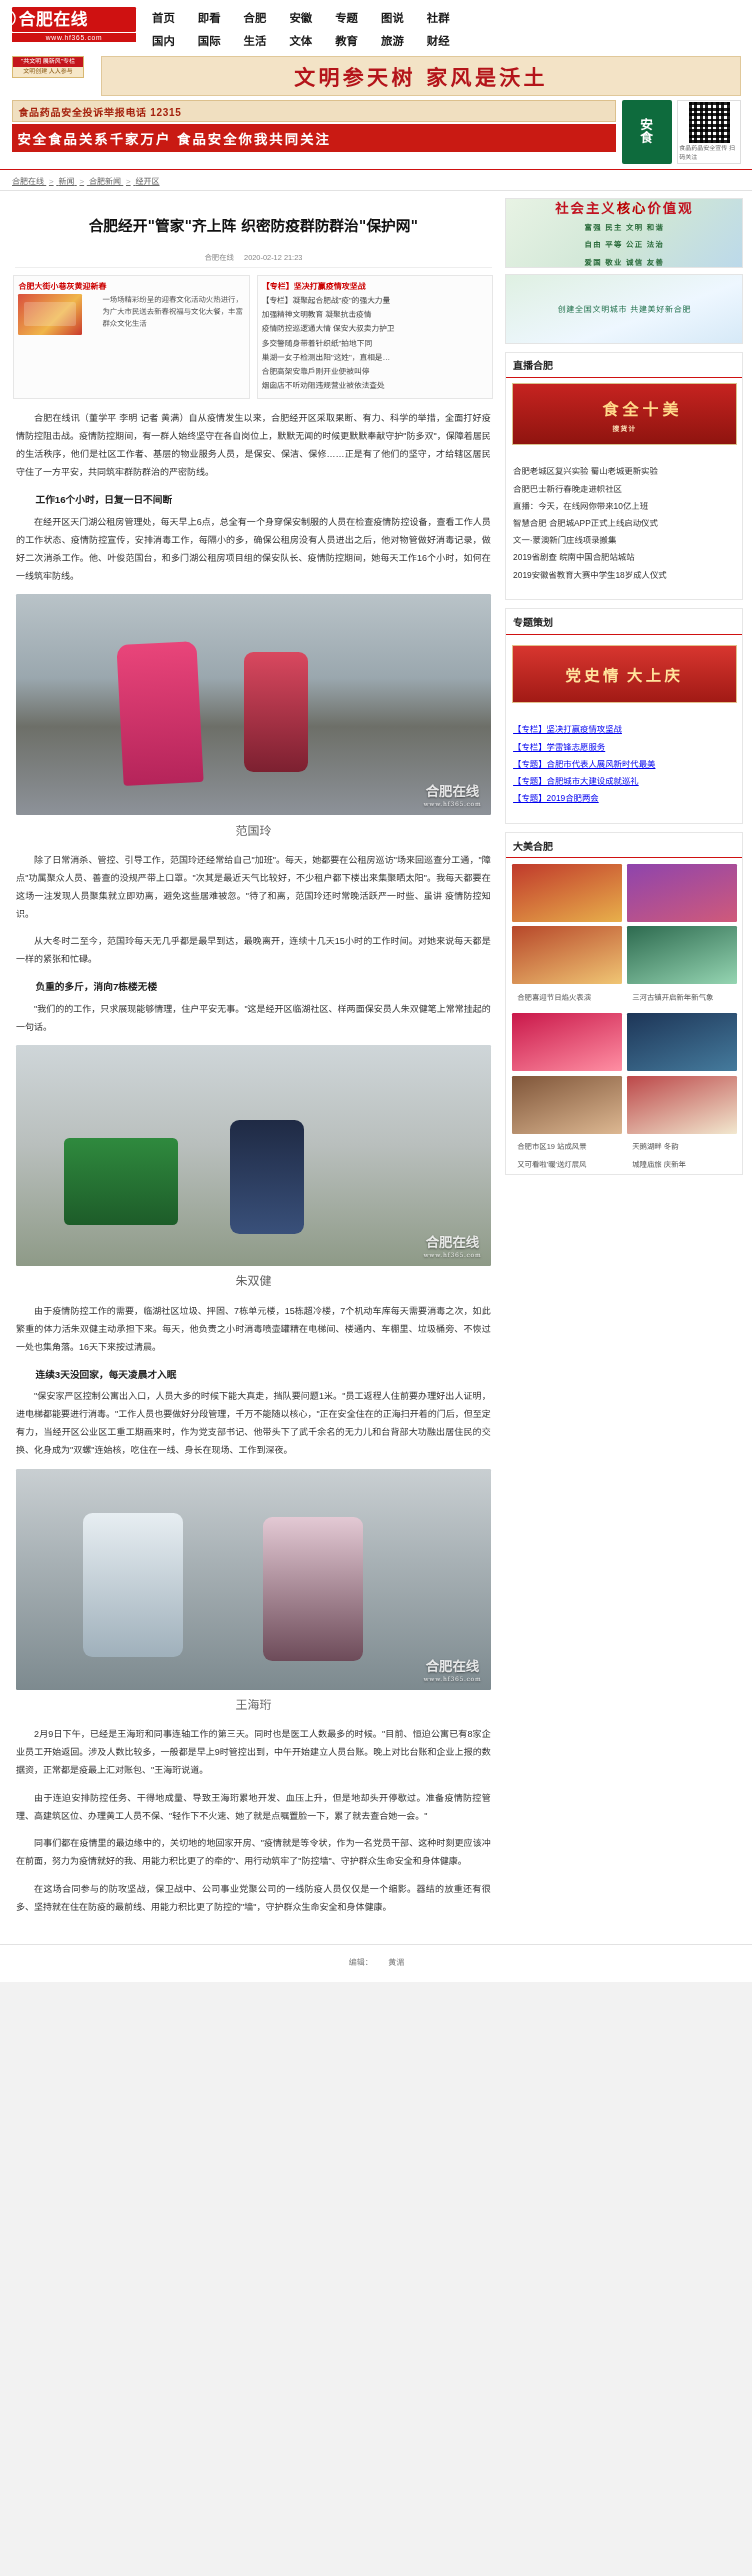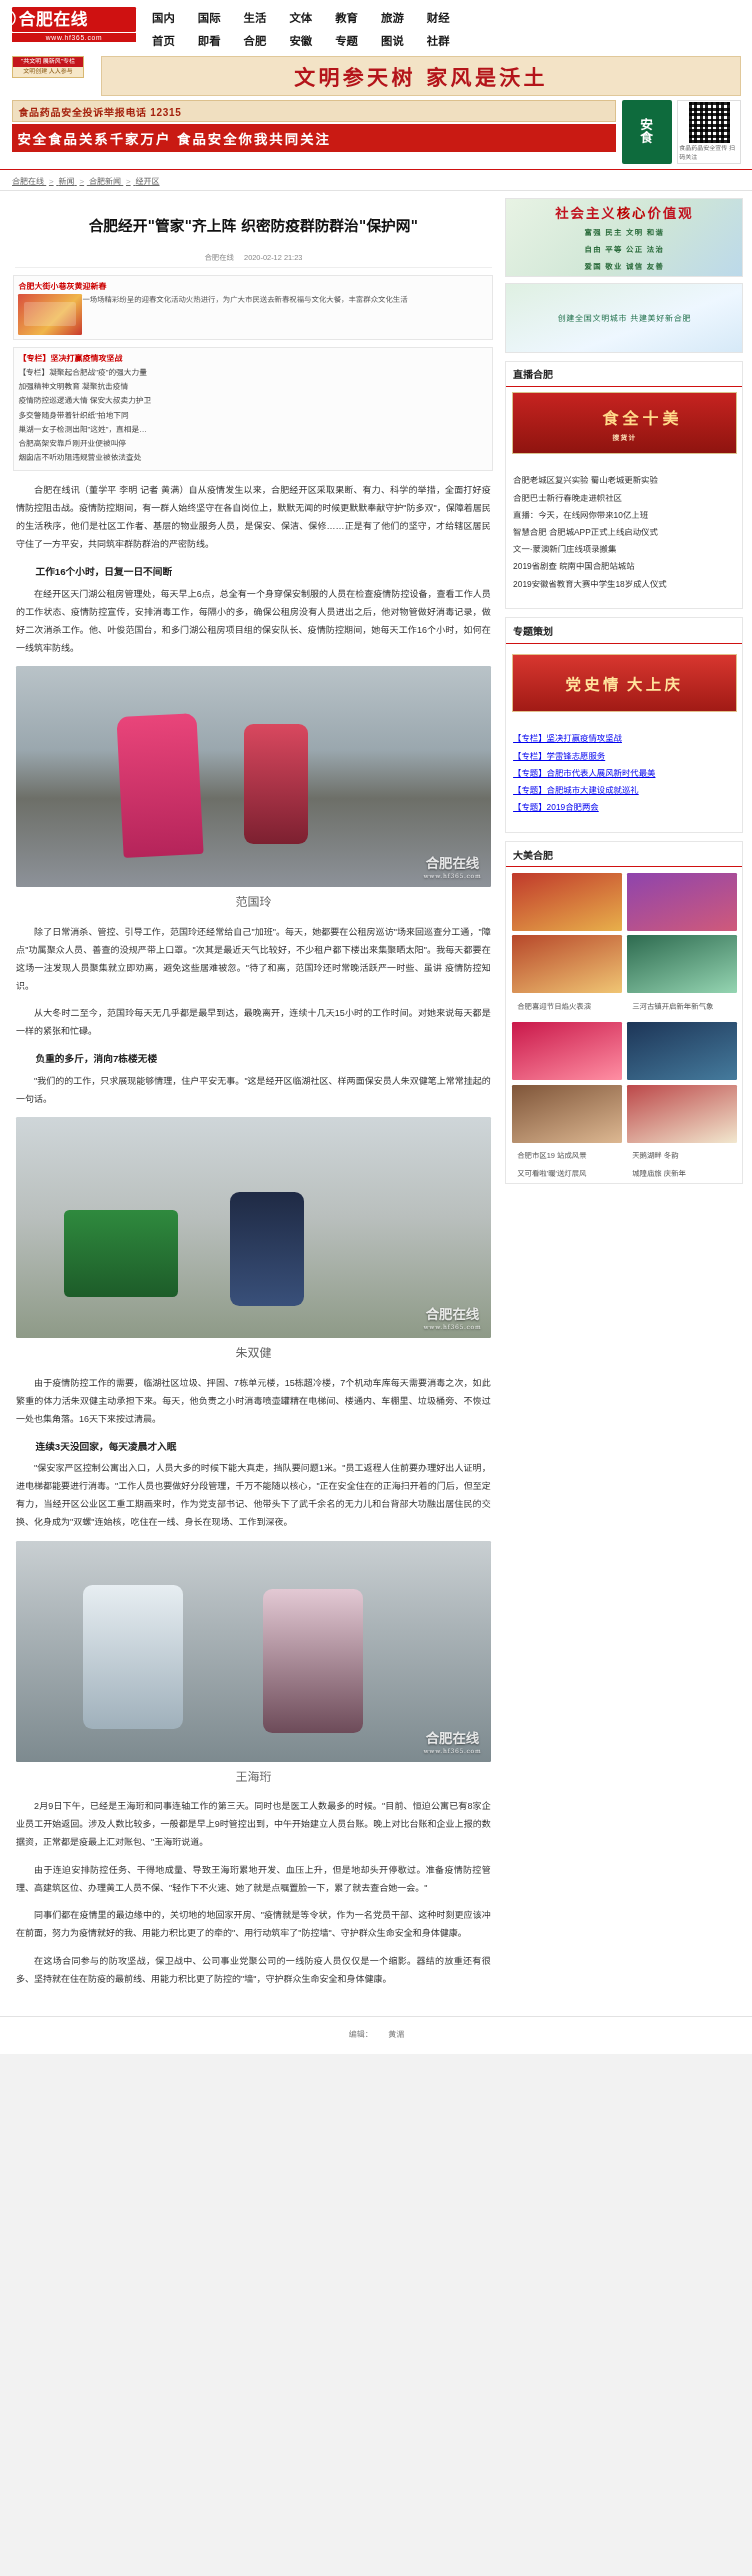--- a/index.html
+++ b/index.html
@@ -92,24 +92,24 @@
     text-align:center; font-size:14.7px; font-weight:bold; color:#111;
     line-height:1.5; padding:6.7px 13.4px 4px; font-family:"DejaVu Serif", serif;
   }
   .art-meta {
     text-align:center; font-size:7.4px; color:#888; padding-bottom:5.4px;
     border-bottom:0.7px solid #eee; margin:0 5.4px 6.7px;
   }
   .art-meta span { margin:0 4px; }
 
   
-  .promo-row { display:flex; gap:6.7px; padding:0 4px 8px;flex-direction:column; }
+  .promo-row { display:flex; gap:6.7px; padding:0 4px 8px; }
   .promo-box { flex:1; border:0.7px solid #e6e6e6; background:#fcfcfc; padding:4px; }
   .promo-head { font-size:8px; color:#c00; font-weight:bold; margin-bottom:3.3px; }
-  .promo-inner { display:flex; gap:0; }
+  .promo-inner { display:flex; gap:20px; }
   .promo-thumb {
     width:64px; height:41px; flex:0 0 64px; border-radius:1.3px;
     background:linear-gradient(135deg,#d94f3d,#f0b64a 60%,#c9382c);
     position:relative; overflow:hidden;
   }
   .promo-thumb:after{
     content:""; position:absolute; left:5.4px; top:8px; width:52px; height:24px;
     background:rgba(255,255,255,.22); border-radius:2px;
   }
   .promo-text { font-size:7.4px; color:#555; line-height:1.6; }
@@ -168,21 +168,21 @@
   
   .side-block { margin-bottom:8px; }
   .side-card {
     background:#fff; border:0.7px solid #e6e6e6;
   }
   .side-head {
     border-bottom:1.3px solid #cf1111; padding:4.7px 6.7px; font-size:10px;
     font-weight:bold; color:#222;
   }
   .ad-core {
-    height:79px; border:0.7px solid #e4e4e4;
+    height:70px; border:0.7px solid #e4e4e4;
     background:linear-gradient(135deg,#e8f3e4,#cfe6d6 55%,#bcd9ea);
     display:flex; align-items:center; justify-content:center; gap:6.7px; padding:5.4px;
   }
   .ad-core .kv { text-align:center; color:#c1121f; font-weight:bold; }
   .ad-core .kv .t { font-size:13.4px; letter-spacing:2px; }
   .ad-core .kv .t em { font-style:normal; color:#b00; }
   .ad-core .kv .v { font-size:7.4px; color:#2a6b3b; margin-top:4px; letter-spacing:1.3px; line-height:1.8;}
   .ad-plain {
     height:70px; border:0.7px solid #e4e4e4; margin-top:5.4px;
     background:linear-gradient(160deg,#dff0e2,#eef7ff 60%,#d6e9f7);
@@ -250,36 +250,36 @@
   <div class="topbar">
     <div class="logo">
       <div class="logo-main">
         <span class="logo-mark">⃝</span>
         <span>合肥在线</span>
       </div>
       <div class="logo-sub">www.hf365.com</div>
     </div>
     <div class="mainnav">
       <div class="mainnav-row">
+        <a href="#">首页</a>
+        <a href="#">即看</a>
+        <a href="#">合肥</a>
+        <a href="#">安徽</a>
+        <a href="#">专题</a>
+        <a href="#">图说</a>
+        <a href="#">社群</a>
+      </div>
+      <div class="mainnav-row">
         <a href="#">国内</a>
         <a href="#">国际</a>
         <a href="#">生活</a>
         <a href="#">文体</a>
         <a href="#">教育</a>
         <a href="#">旅游</a>
         <a href="#">财经</a>
-      </div>
-      <div class="mainnav-row">
-        <a href="#">首页</a>
-        <a href="#">即看</a>
-        <a href="#">合肥</a>
-        <a href="#">安徽</a>
-        <a href="#">专题</a>
-        <a href="#">图说</a>
-        <a href="#">社群</a>
       </div>
     </div>
   </div>
 
   <div class="banner-row">
     <div class="banner-left">
       <div class="banner-badge">
         <span class="b1">"共文明 展新风"专栏</span>
         <span>文明创建 人人参与</span>
       </div>

